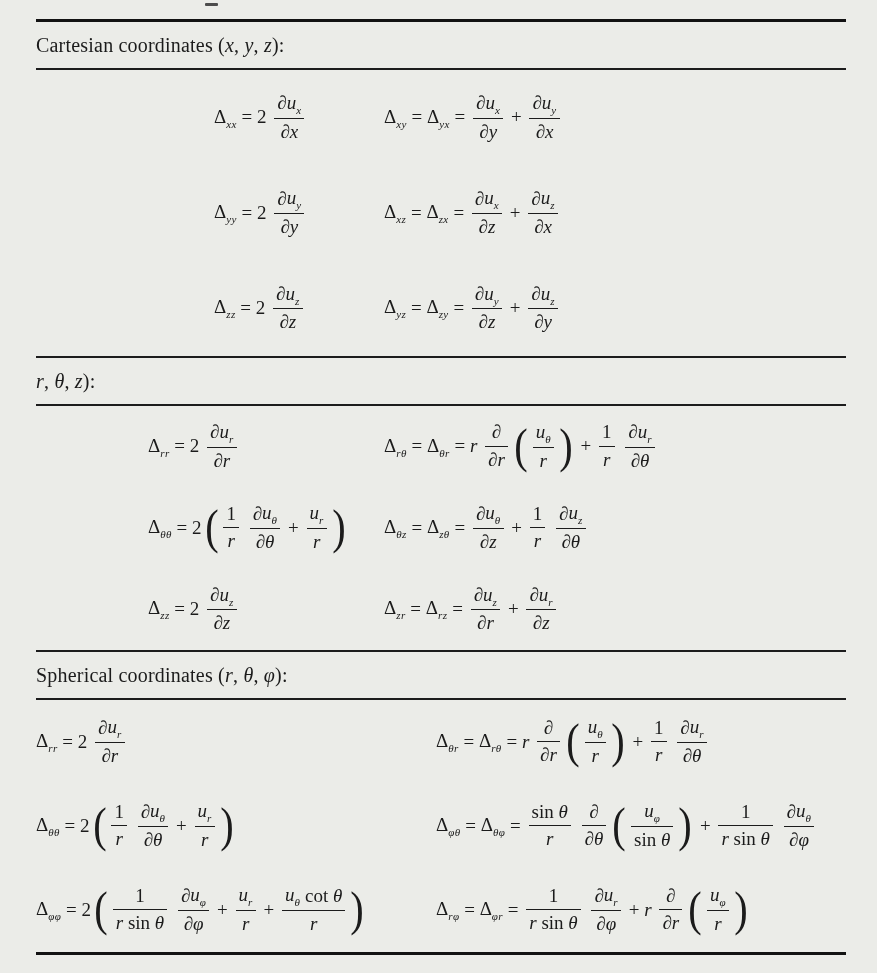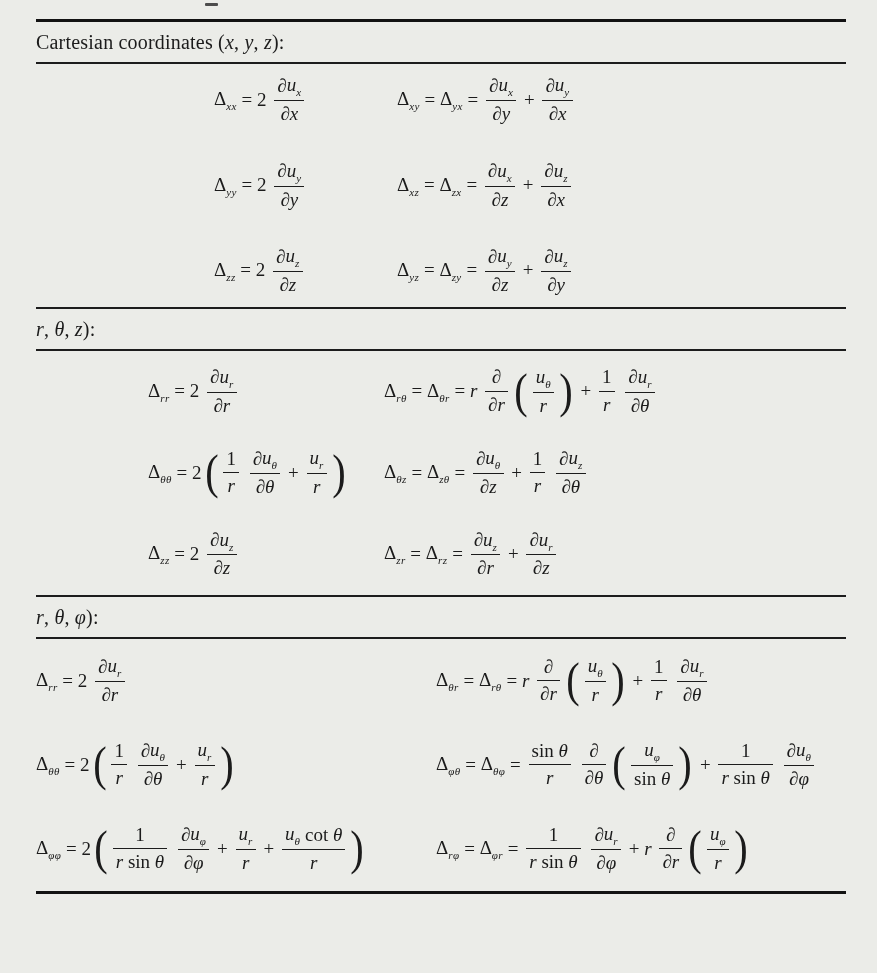--- a/index.html
+++ b/index.html
@@ -14,30 +14,30 @@
   .page{position:absolute;inset:0;}
   .artifact-dash{
     position:absolute;left:205px;top:3px;width:13px;height:3px;
     background:#4c4c4c;border-radius:1px;
   }
   .content{position:absolute;left:36px;top:0;width:810px;}
   .rule{height:2px;background:#1c1c1c;}
   .rule-thick{height:3px;background:#121212;}
   #top-rule{margin-top:19px;}
   .sec-title{
-    height:40px;display:flex;align-items:center;
+    height:46px;display:flex;align-items:center;
     font-size:20px;letter-spacing:0.2px;white-space:pre;
   }
   .eqgrid{
     display:grid;
     align-items:center;
   }
   .sec-cartesian .eqgrid{
-    height:243px;grid-template-rows:repeat(3,1fr);
-    grid-template-columns:170px 1fr;padding-left:178px;box-sizing:border-box;gap:13px;
+    height:286px;grid-template-rows:repeat(3,1fr);
+    grid-template-columns:170px 1fr;padding-left:178px;box-sizing:border-box;
   }
   .sec-cylindrical .eqgrid{
     height:244px;grid-template-rows:repeat(3,1fr);
     grid-template-columns:236px 1fr;padding-left:112px;box-sizing:border-box;
   }
   .sec-spherical .eqgrid{
     height:252px;grid-template-rows:repeat(3,1fr);
     grid-template-columns:400px 1fr;padding-left:0;box-sizing:border-box;
   }
   
@@ -100,21 +100,21 @@
             <div class="eq"><span class="msub"><span class="mu">Δ</span><sub>rr</sub></span><span class="mu"> = 2 </span><span class="mfrac"><span class="num"><span class="mu">∂</span><span class="msub"><span class="mi">u</span><sub>r</sub></span></span><span class="den"><span class="mu">∂</span><span class="mi">r</span></span></span></div>
             <div class="eq"><span class="msub"><span class="mu">Δ</span><sub>rθ</sub></span><span class="mu"> = </span><span class="msub"><span class="mu">Δ</span><sub>θr</sub></span><span class="mu"> = </span><span class="mi">r</span><span class="mu"> </span><span class="mfrac"><span class="num"><span class="mu">∂</span></span><span class="den"><span class="mu">∂</span><span class="mi">r</span></span></span><span class="mpar"><span class="par">(</span><span class="pc"><span class="mfrac"><span class="num"><span class="msub"><span class="mi">u</span><sub>θ</sub></span></span><span class="den"><span class="mi">r</span></span></span></span><span class="par">)</span></span><span class="mu"> + </span><span class="mfrac"><span class="num"><span class="mu">1</span></span><span class="den"><span class="mi">r</span></span></span><span class="mu"> </span><span class="mfrac"><span class="num"><span class="mu">∂</span><span class="msub"><span class="mi">u</span><sub>r</sub></span></span><span class="den"><span class="mu">∂</span><span class="mi">θ</span></span></span></div>
             <div class="eq"><span class="msub"><span class="mu">Δ</span><sub>θθ</sub></span><span class="mu"> = 2</span><span class="mpar"><span class="par">(</span><span class="pc"><span class="mfrac"><span class="num"><span class="mu">1</span></span><span class="den"><span class="mi">r</span></span></span><span class="mu"> </span><span class="mfrac"><span class="num"><span class="mu">∂</span><span class="msub"><span class="mi">u</span><sub>θ</sub></span></span><span class="den"><span class="mu">∂</span><span class="mi">θ</span></span></span><span class="mu"> + </span><span class="mfrac"><span class="num"><span class="msub"><span class="mi">u</span><sub>r</sub></span></span><span class="den"><span class="mi">r</span></span></span></span><span class="par">)</span></span></div>
             <div class="eq"><span class="msub"><span class="mu">Δ</span><sub>θz</sub></span><span class="mu"> = </span><span class="msub"><span class="mu">Δ</span><sub>zθ</sub></span><span class="mu"> = </span><span class="mfrac"><span class="num"><span class="mu">∂</span><span class="msub"><span class="mi">u</span><sub>θ</sub></span></span><span class="den"><span class="mu">∂</span><span class="mi">z</span></span></span><span class="mu"> + </span><span class="mfrac"><span class="num"><span class="mu">1</span></span><span class="den"><span class="mi">r</span></span></span><span class="mu"> </span><span class="mfrac"><span class="num"><span class="mu">∂</span><span class="msub"><span class="mi">u</span><sub>z</sub></span></span><span class="den"><span class="mu">∂</span><span class="mi">θ</span></span></span></div>
             <div class="eq"><span class="msub"><span class="mu">Δ</span><sub>zz</sub></span><span class="mu"> = 2 </span><span class="mfrac"><span class="num"><span class="mu">∂</span><span class="msub"><span class="mi">u</span><sub>z</sub></span></span><span class="den"><span class="mu">∂</span><span class="mi">z</span></span></span></div>
             <div class="eq"><span class="msub"><span class="mu">Δ</span><sub>zr</sub></span><span class="mu"> = </span><span class="msub"><span class="mu">Δ</span><sub>rz</sub></span><span class="mu"> = </span><span class="mfrac"><span class="num"><span class="mu">∂</span><span class="msub"><span class="mi">u</span><sub>z</sub></span></span><span class="den"><span class="mu">∂</span><span class="mi">r</span></span></span><span class="mu"> + </span><span class="mfrac"><span class="num"><span class="mu">∂</span><span class="msub"><span class="mi">u</span><sub>r</sub></span></span><span class="den"><span class="mu">∂</span><span class="mi">z</span></span></span></div>
           </div>
           <div class="rule"></div>
         </section>
         <section class="sec sec-spherical">
-          <div class="sec-title"><span class="mi">r</span><span class="mu">, </span><span class="mi">θ</span><span class="mu">, </span><span class="mi">φ</span><span class="mu">):</span></div>
+          <div class="sec-title"><span class="mu">Spherical coordinates (</span><span class="mi">r</span><span class="mu">, </span><span class="mi">θ</span><span class="mu">, </span><span class="mi">φ</span><span class="mu">):</span></div>
           <div class="rule"></div>
           <div class="eqgrid">
             <div class="eq"><span class="msub"><span class="mu">Δ</span><sub>rr</sub></span><span class="mu"> = 2 </span><span class="mfrac"><span class="num"><span class="mu">∂</span><span class="msub"><span class="mi">u</span><sub>r</sub></span></span><span class="den"><span class="mu">∂</span><span class="mi">r</span></span></span></div>
             <div class="eq"><span class="msub"><span class="mu">Δ</span><sub>θr</sub></span><span class="mu"> = </span><span class="msub"><span class="mu">Δ</span><sub>rθ</sub></span><span class="mu"> = </span><span class="mi">r</span><span class="mu"> </span><span class="mfrac"><span class="num"><span class="mu">∂</span></span><span class="den"><span class="mu">∂</span><span class="mi">r</span></span></span><span class="mpar"><span class="par">(</span><span class="pc"><span class="mfrac"><span class="num"><span class="msub"><span class="mi">u</span><sub>θ</sub></span></span><span class="den"><span class="mi">r</span></span></span></span><span class="par">)</span></span><span class="mu"> + </span><span class="mfrac"><span class="num"><span class="mu">1</span></span><span class="den"><span class="mi">r</span></span></span><span class="mu"> </span><span class="mfrac"><span class="num"><span class="mu">∂</span><span class="msub"><span class="mi">u</span><sub>r</sub></span></span><span class="den"><span class="mu">∂</span><span class="mi">θ</span></span></span></div>
             <div class="eq"><span class="msub"><span class="mu">Δ</span><sub>θθ</sub></span><span class="mu"> = 2</span><span class="mpar"><span class="par">(</span><span class="pc"><span class="mfrac"><span class="num"><span class="mu">1</span></span><span class="den"><span class="mi">r</span></span></span><span class="mu"> </span><span class="mfrac"><span class="num"><span class="mu">∂</span><span class="msub"><span class="mi">u</span><sub>θ</sub></span></span><span class="den"><span class="mu">∂</span><span class="mi">θ</span></span></span><span class="mu"> + </span><span class="mfrac"><span class="num"><span class="msub"><span class="mi">u</span><sub>r</sub></span></span><span class="den"><span class="mi">r</span></span></span></span><span class="par">)</span></span></div>
             <div class="eq"><span class="msub"><span class="mu">Δ</span><sub>φθ</sub></span><span class="mu"> = </span><span class="msub"><span class="mu">Δ</span><sub>θφ</sub></span><span class="mu"> = </span><span class="mfrac"><span class="num"><span class="mu">sin </span><span class="mi">θ</span></span><span class="den"><span class="mi">r</span></span></span><span class="mu"> </span><span class="mfrac"><span class="num"><span class="mu">∂</span></span><span class="den"><span class="mu">∂</span><span class="mi">θ</span></span></span><span class="mpar"><span class="par">(</span><span class="pc"><span class="mfrac"><span class="num"><span class="msub"><span class="mi">u</span><sub>φ</sub></span></span><span class="den"><span class="mu">sin </span><span class="mi">θ</span></span></span></span><span class="par">)</span></span><span class="mu"> + </span><span class="mfrac"><span class="num"><span class="mu">1</span></span><span class="den"><span class="mi">r</span><span class="mu"> sin </span><span class="mi">θ</span></span></span><span class="mu"> </span><span class="mfrac"><span class="num"><span class="mu">∂</span><span class="msub"><span class="mi">u</span><sub>θ</sub></span></span><span class="den"><span class="mu">∂</span><span class="mi">φ</span></span></span></div>
             <div class="eq"><span class="msub"><span class="mu">Δ</span><sub>φφ</sub></span><span class="mu"> = 2</span><span class="mpar"><span class="par">(</span><span class="pc"><span class="mfrac"><span class="num"><span class="mu">1</span></span><span class="den"><span class="mi">r</span><span class="mu"> sin </span><span class="mi">θ</span></span></span><span class="mu"> </span><span class="mfrac"><span class="num"><span class="mu">∂</span><span class="msub"><span class="mi">u</span><sub>φ</sub></span></span><span class="den"><span class="mu">∂</span><span class="mi">φ</span></span></span><span class="mu"> + </span><span class="mfrac"><span class="num"><span class="msub"><span class="mi">u</span><sub>r</sub></span></span><span class="den"><span class="mi">r</span></span></span><span class="mu"> + </span><span class="mfrac"><span class="num"><span class="msub"><span class="mi">u</span><sub>θ</sub></span><span class="mu"> cot </span><span class="mi">θ</span></span><span class="den"><span class="mi">r</span></span></span></span><span class="par">)</span></span></div>
             <div class="eq"><span class="msub"><span class="mu">Δ</span><sub>rφ</sub></span><span class="mu"> = </span><span class="msub"><span class="mu">Δ</span><sub>φr</sub></span><span class="mu"> = </span><span class="mfrac"><span class="num"><span class="mu">1</span></span><span class="den"><span class="mi">r</span><span class="mu"> sin </span><span class="mi">θ</span></span></span><span class="mu"> </span><span class="mfrac"><span class="num"><span class="mu">∂</span><span class="msub"><span class="mi">u</span><sub>r</sub></span></span><span class="den"><span class="mu">∂</span><span class="mi">φ</span></span></span><span class="mu"> + </span><span class="mi">r</span><span class="mu"> </span><span class="mfrac"><span class="num"><span class="mu">∂</span></span><span class="den"><span class="mu">∂</span><span class="mi">r</span></span></span><span class="mpar"><span class="par">(</span><span class="pc"><span class="mfrac"><span class="num"><span class="msub"><span class="mi">u</span><sub>φ</sub></span></span><span class="den"><span class="mi">r</span></span></span></span><span class="par">)</span></span></div>
           </div>
         </section>

